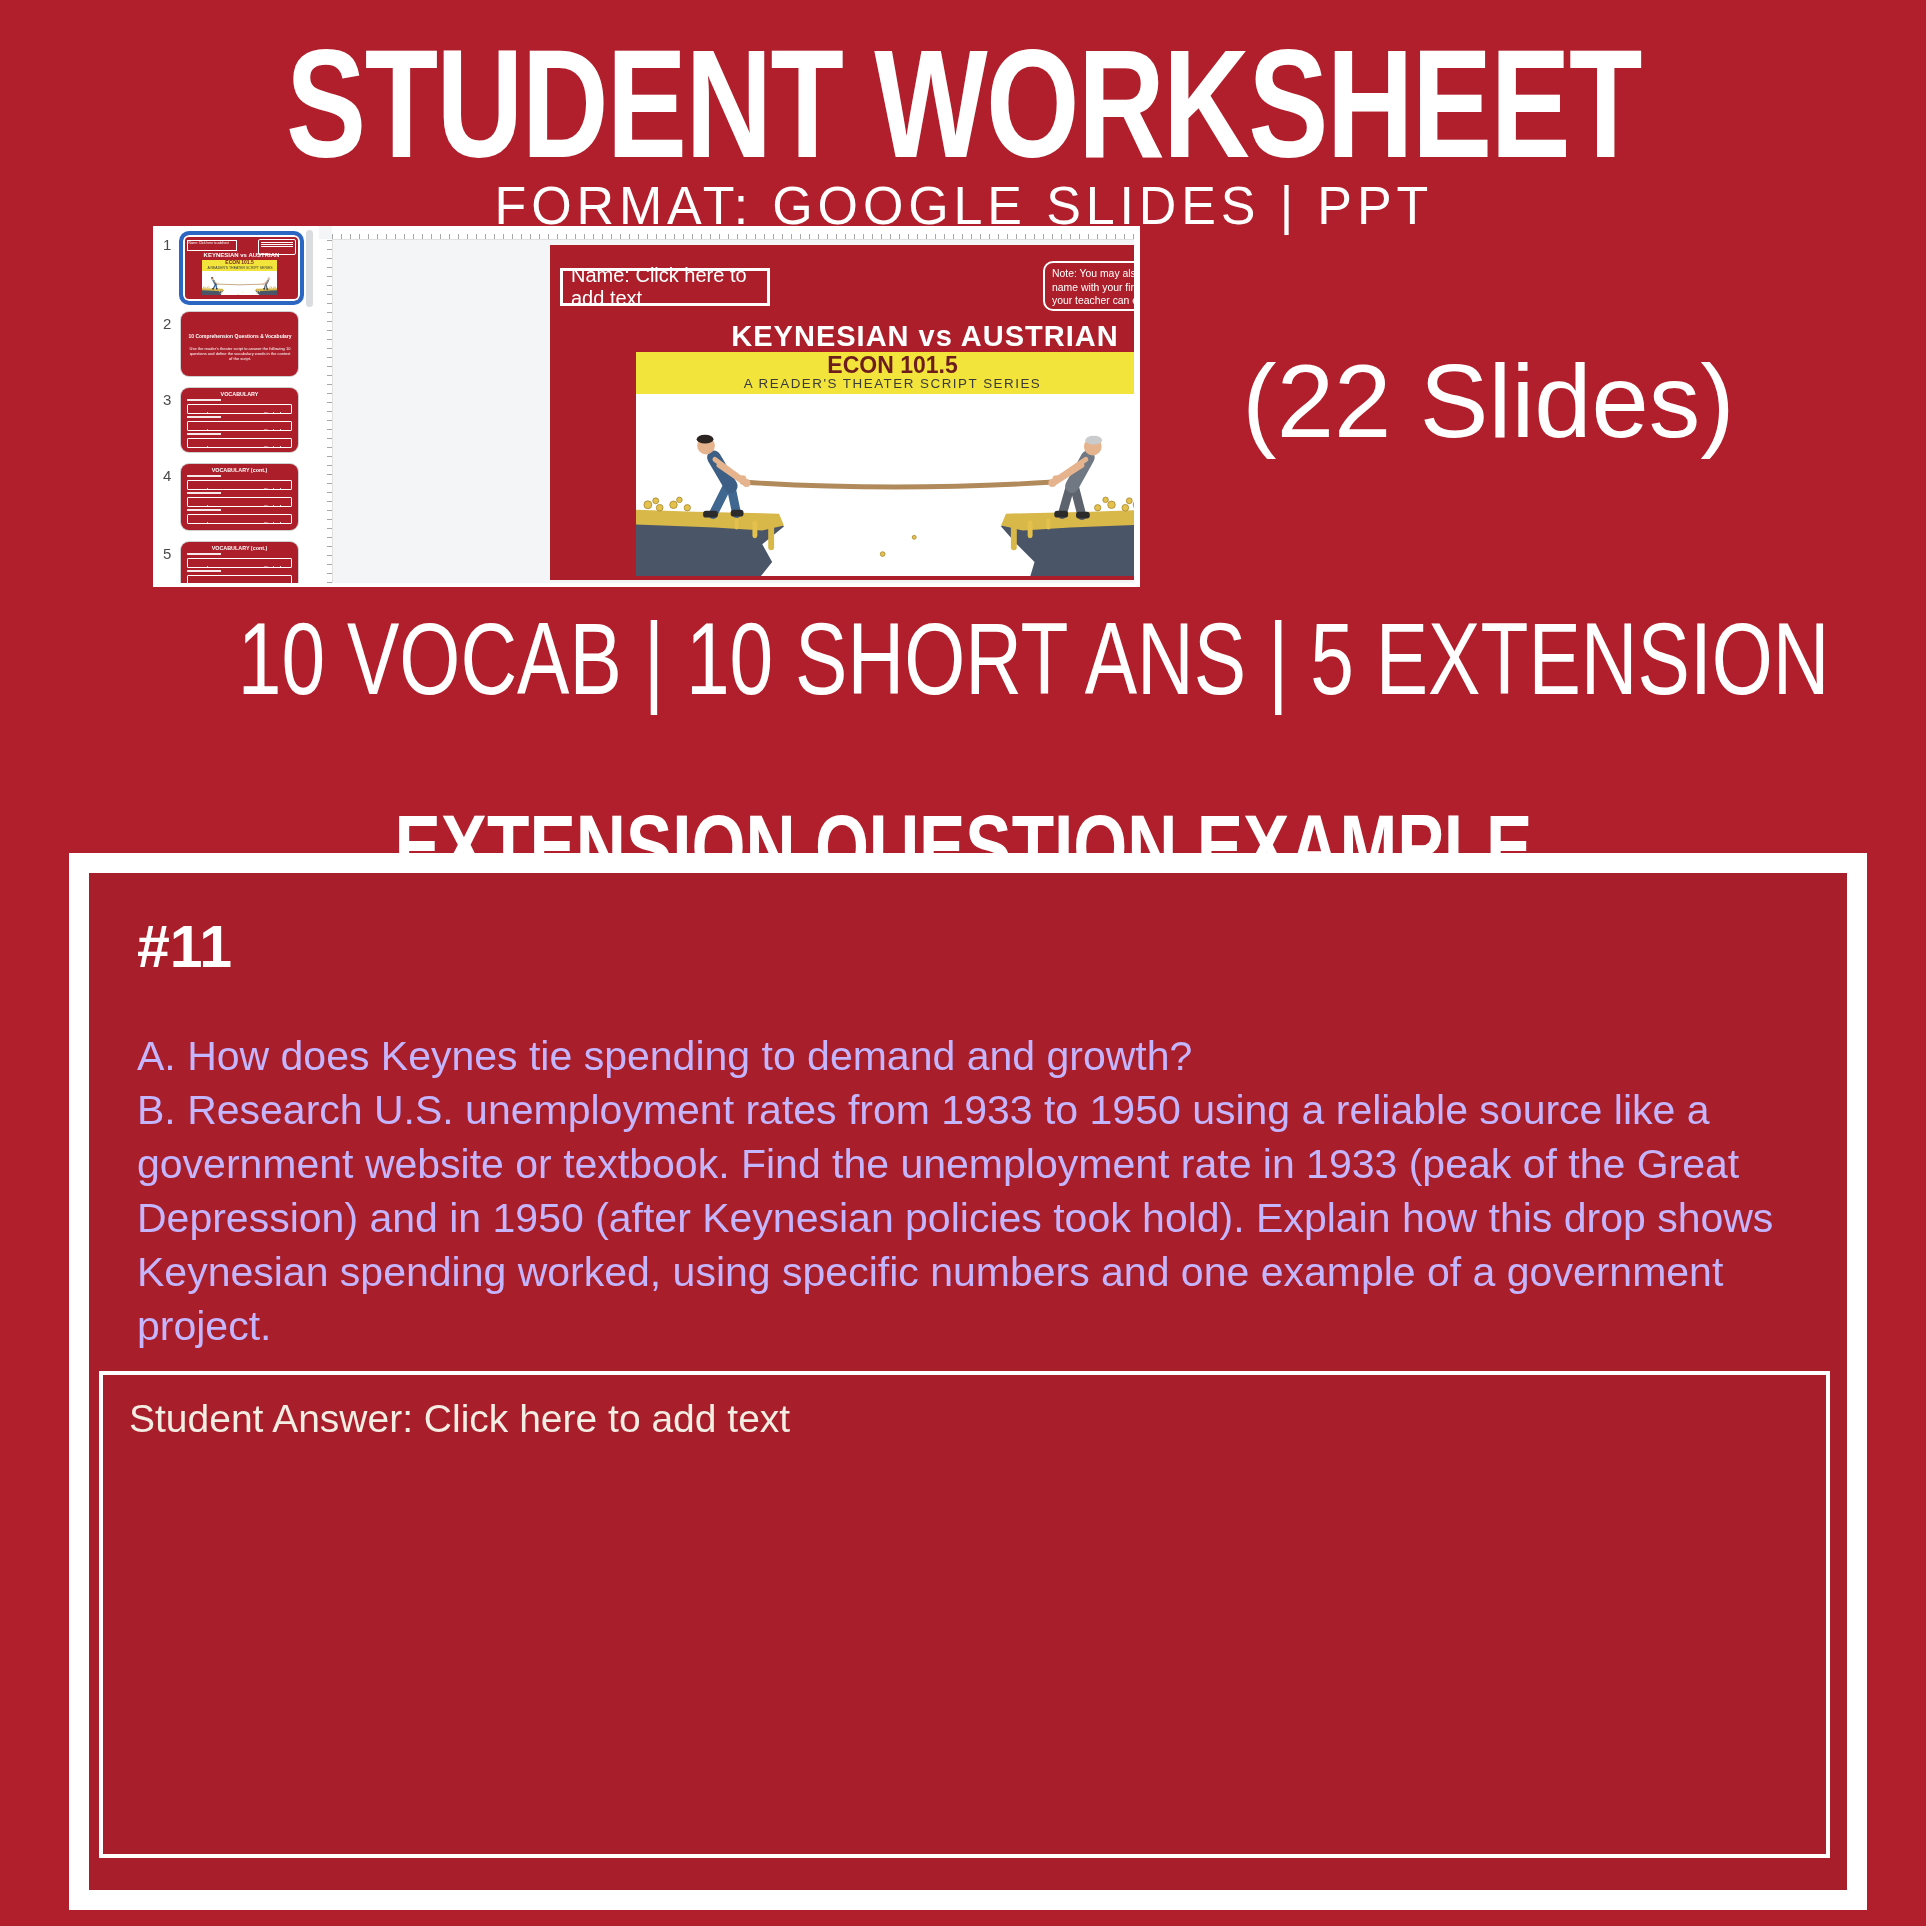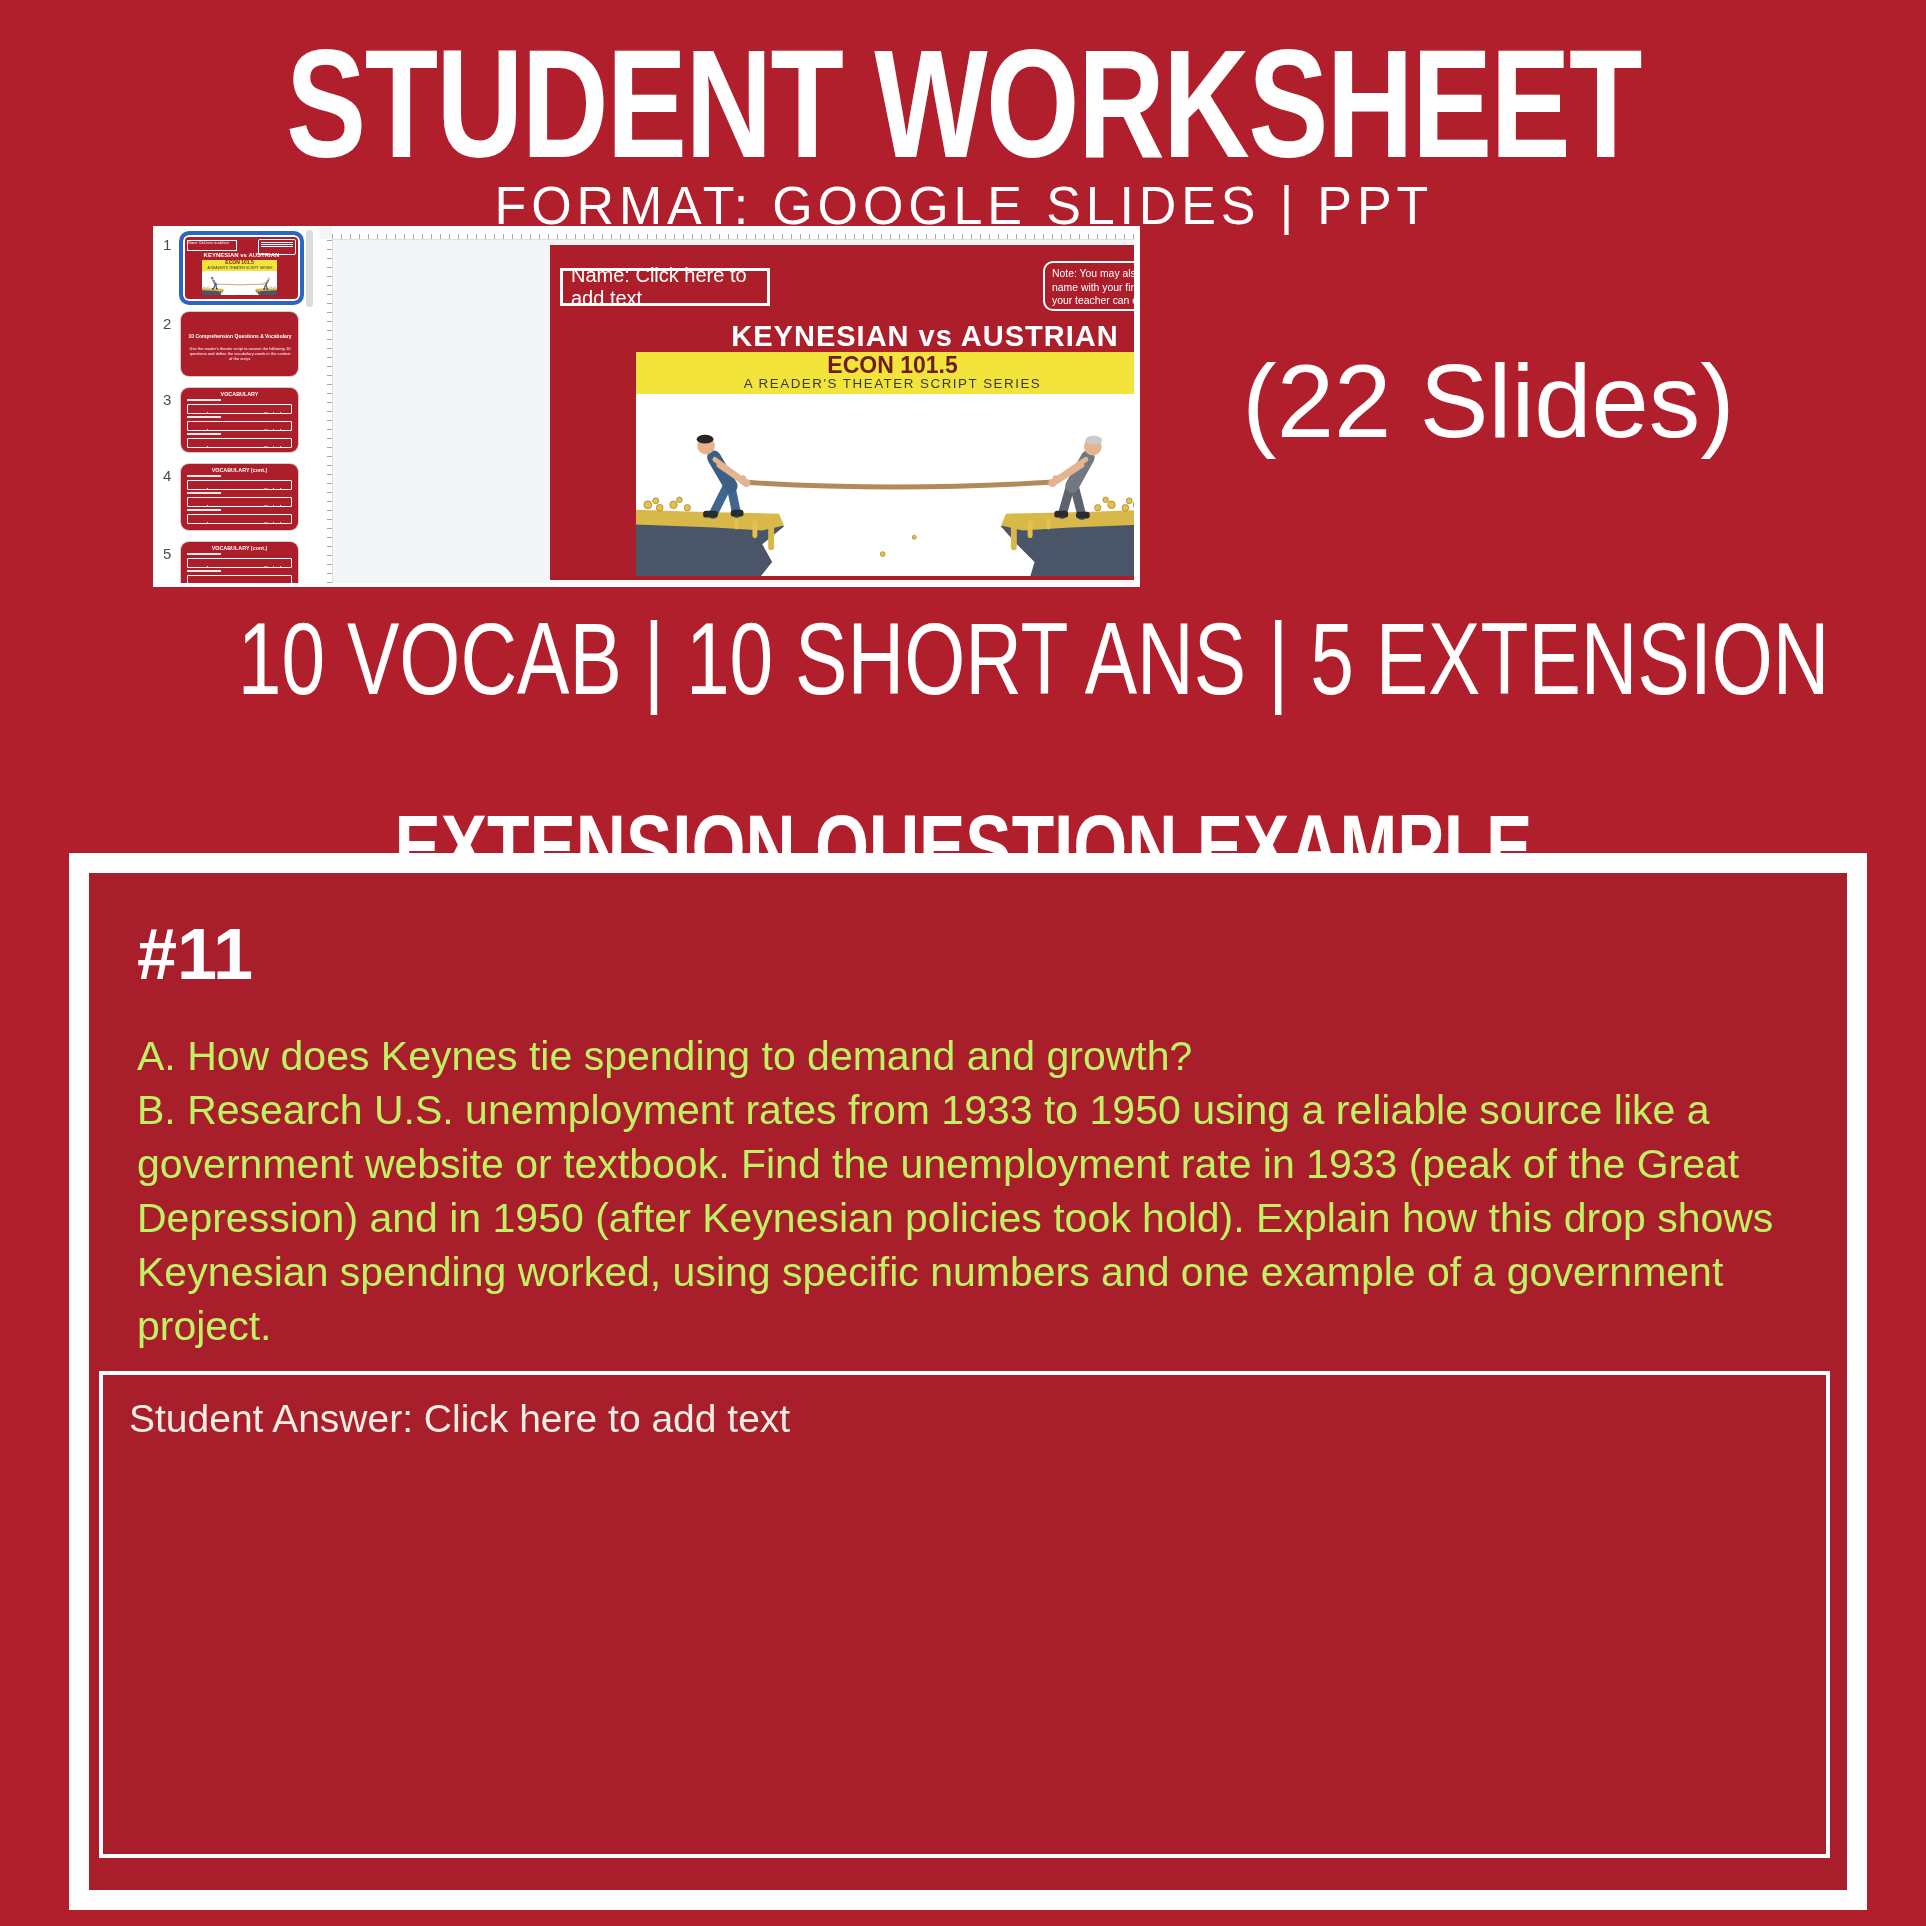--- a/index.html
+++ b/index.html
@@ -60,22 +60,22 @@
   .slides-count{top:348px}
   .slides-count span{font-size:103px;font-weight:400}
   .contents-line{top:606px}
   .contents-line span{font-size:102px;font-weight:400;transform:scaleX(.77)}
   .example-heading{top:800px}
   .example-heading span{font-size:89px;font-weight:700;transform:scaleX(.78)}
 
   
   .card{position:absolute;left:69px;top:853px;width:1798px;height:1057px;background:#fff}
   .card-inner{position:absolute;left:20px;top:20px;right:20px;bottom:20px;background:#A81E2A}
-  .qnum{position:absolute;left:48px;top:40px;font-size:72px;font-weight:700;color:#fff}
-  .qtext{position:absolute;left:48px;top:156px;width:1683px;font-size:41px;line-height:54px;color:#bef264}
+  .qnum{position:absolute;left:48px;top:40px;font-size:59px;font-weight:700;color:#fff}
+  .qtext{position:absolute;left:48px;top:156px;width:1683px;font-size:41px;line-height:54px;color:#c4b5fd}
   .ansbox{position:absolute;left:10px;top:498px;width:1731px;height:487px;border:4px solid #fff;box-sizing:border-box}
   .ansplaceholder{position:absolute;left:26px;top:22px;font-size:39px;color:#F4EDE3}
 
   svg{display:block}
 </style>
 </head>
 <body>
 
 <svg width="0" height="0" style="position:absolute" aria-hidden="true">
   <symbol id="tug" viewBox="0 0 520 190">

